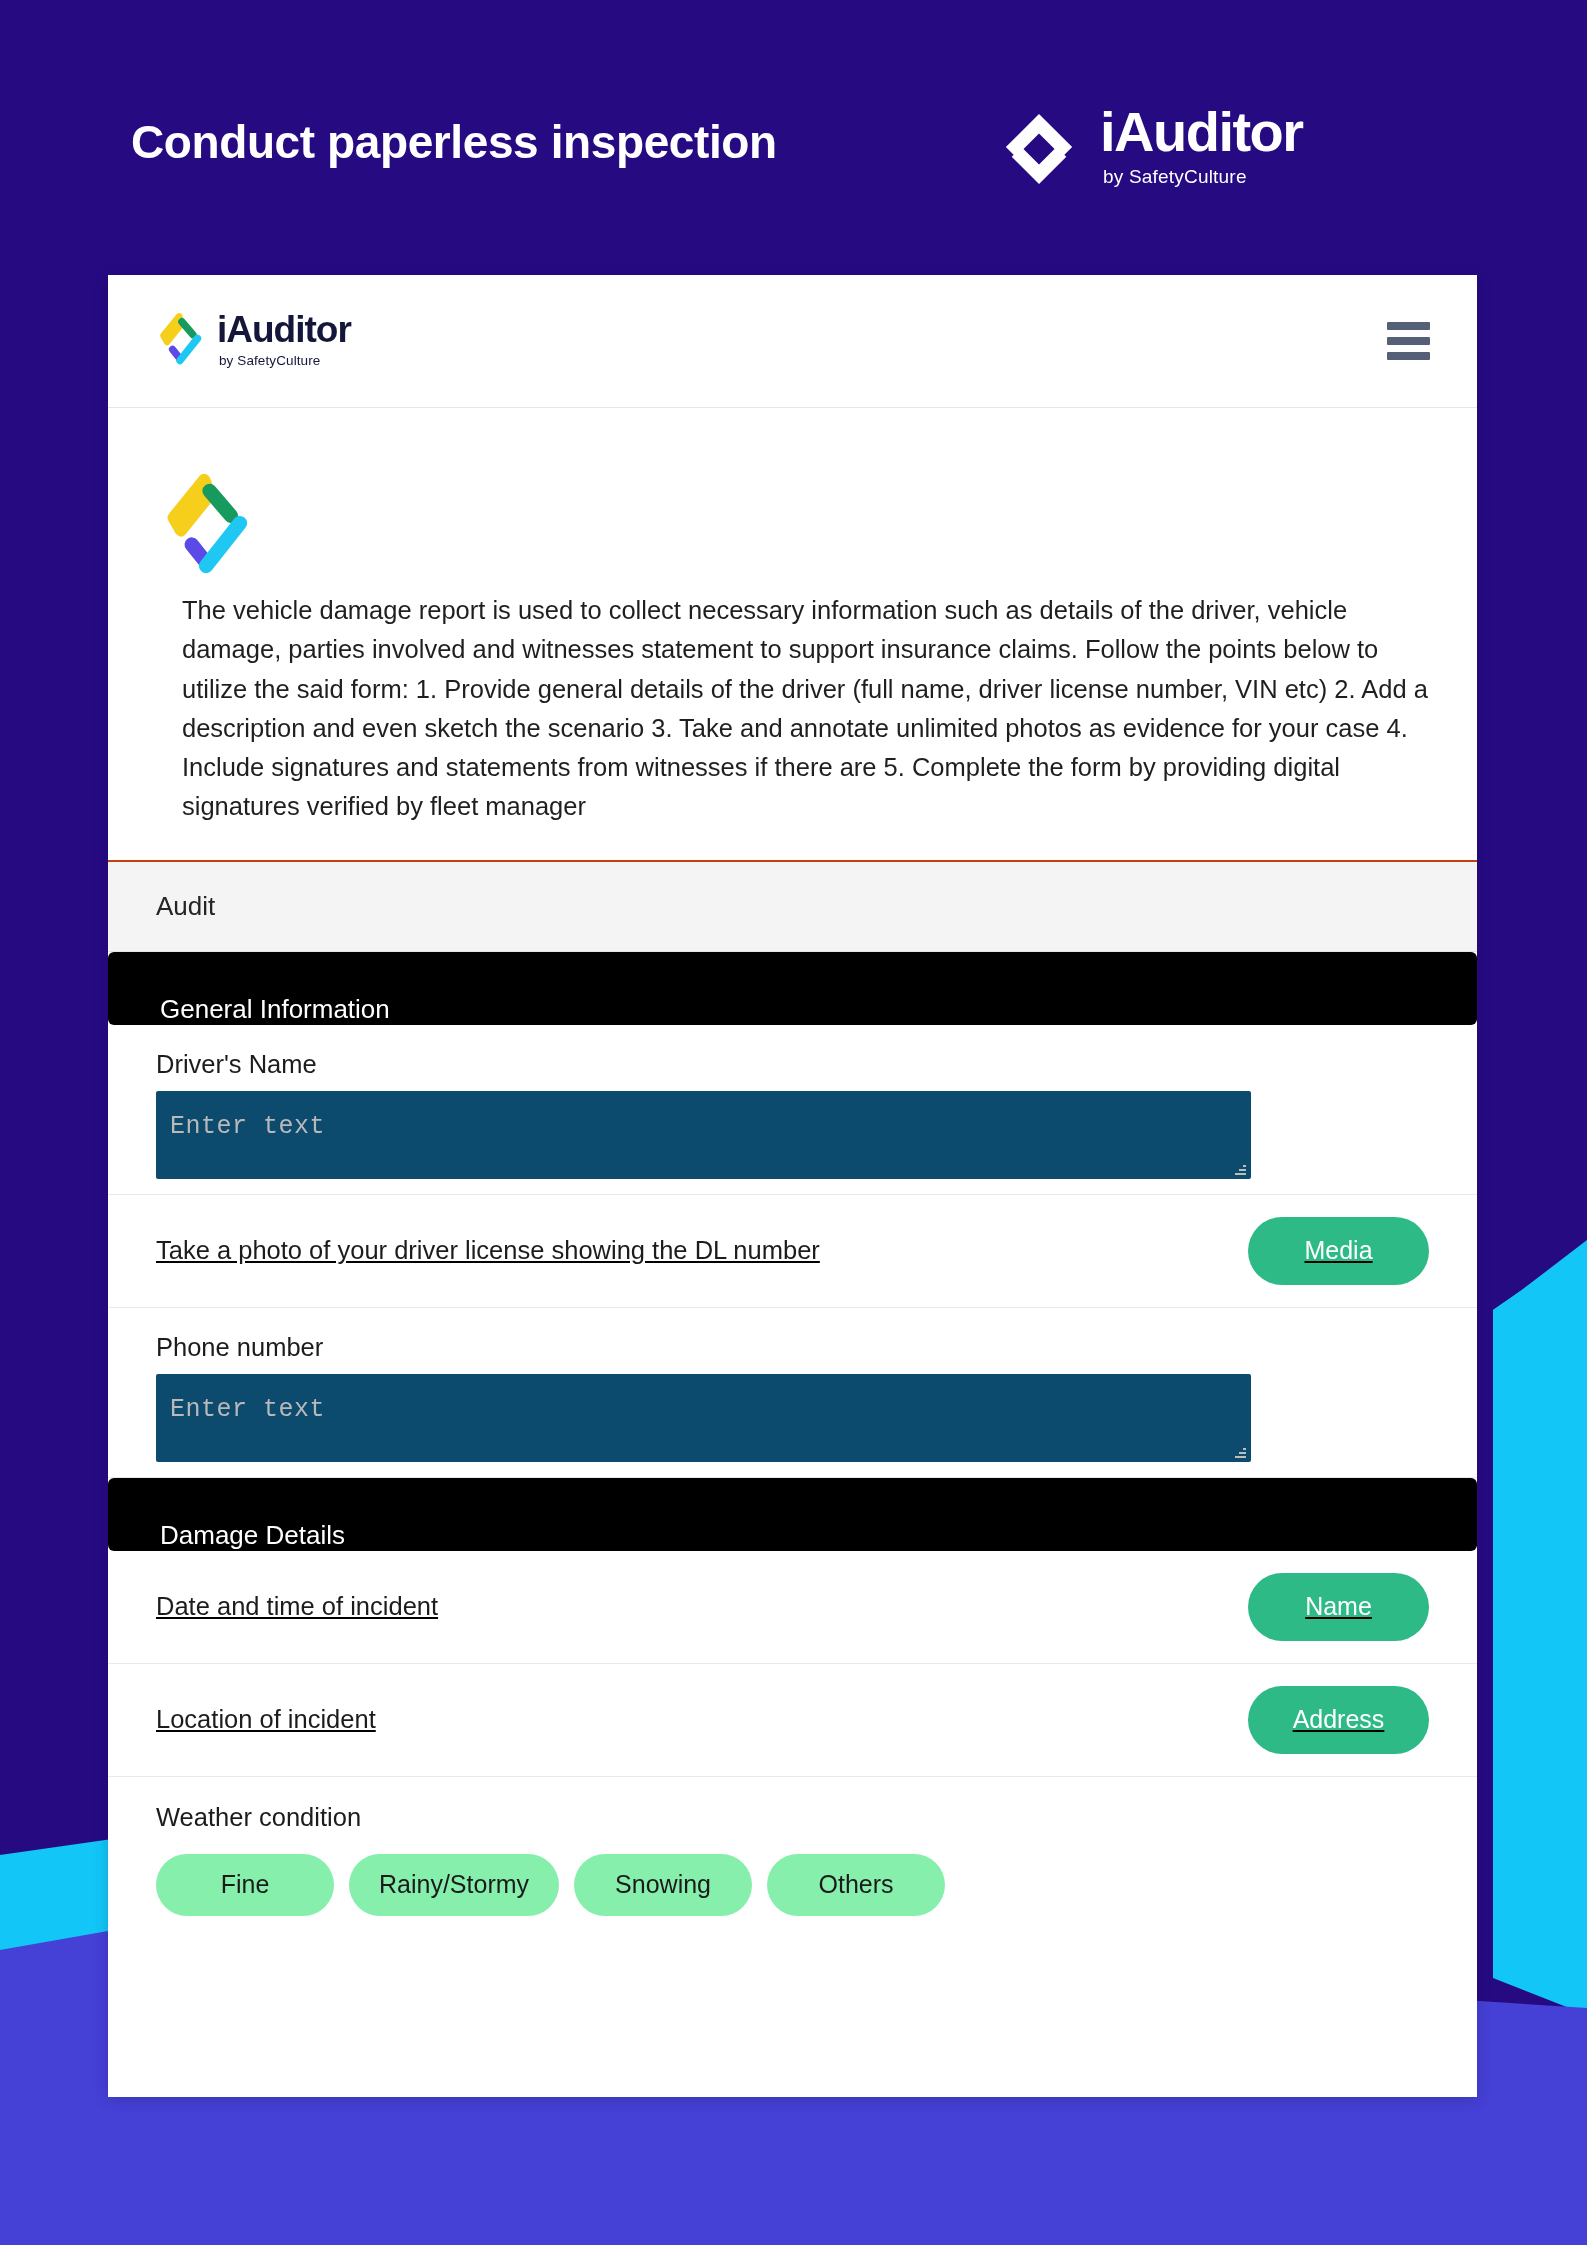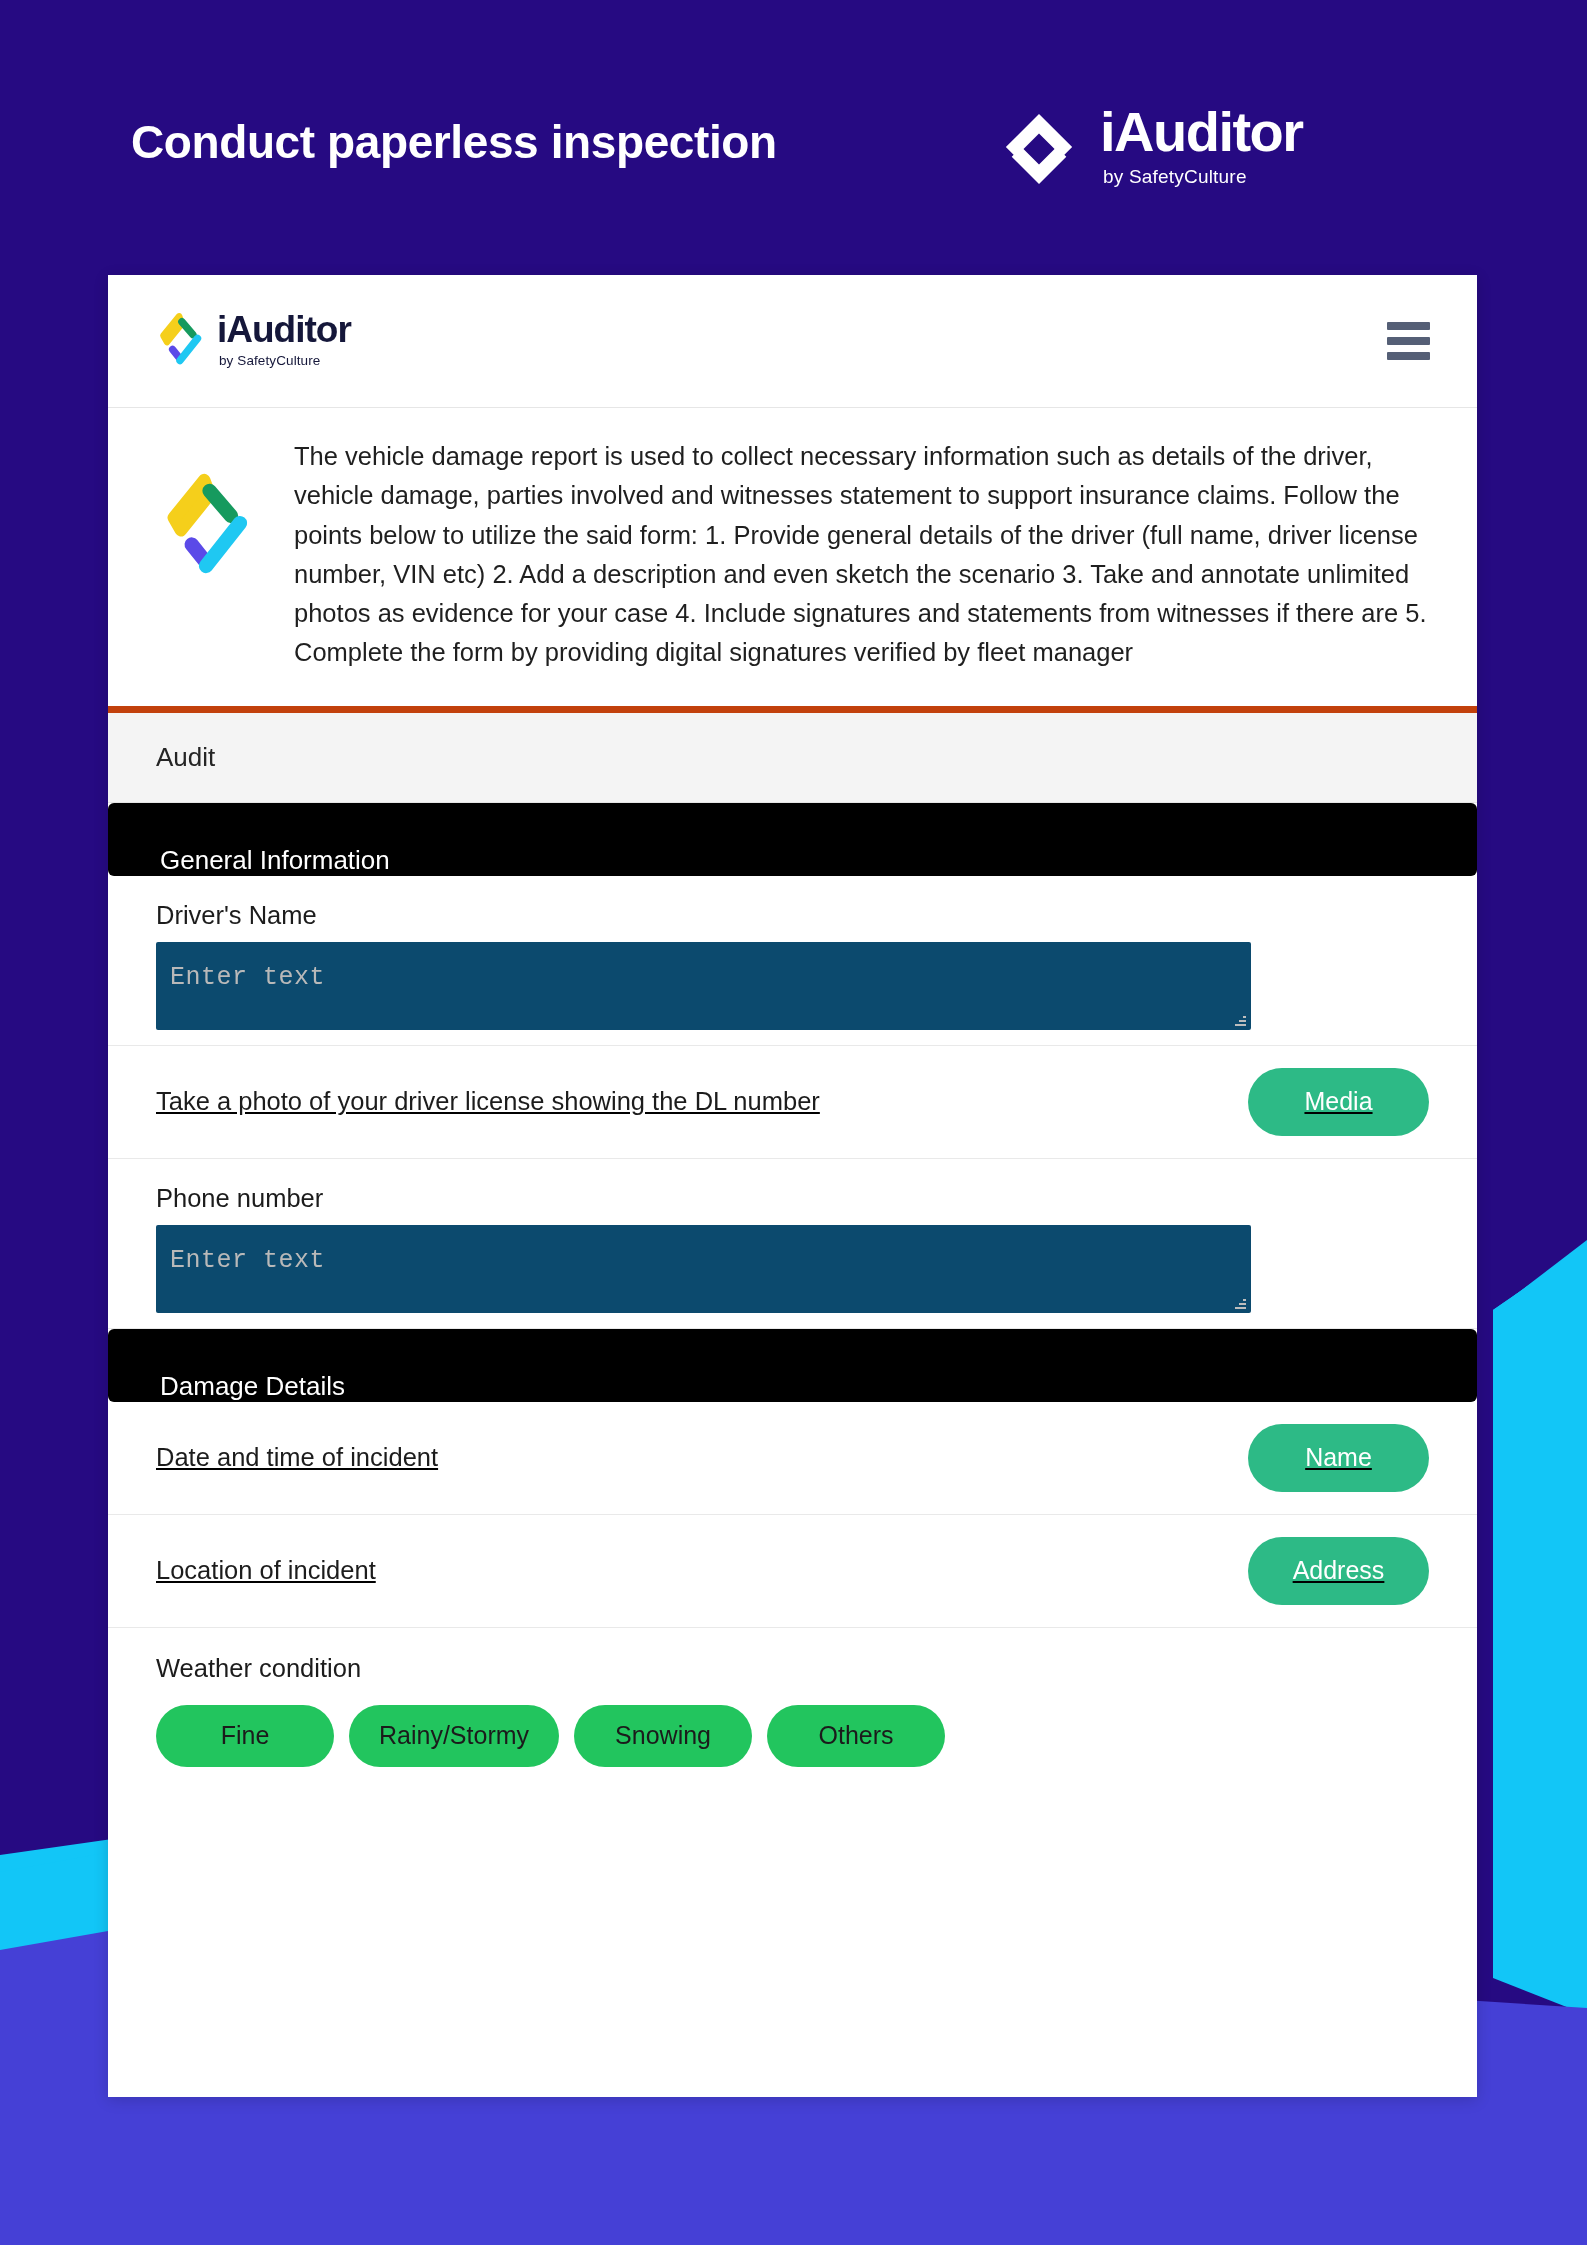--- a/index.html
+++ b/index.html
@@ -74,22 +74,23 @@
   }
   #hamburger {
     width:43px; display:flex; flex-direction:column; gap:7px; cursor:pointer;
   }
   #hamburger span { display:block; height:8px; background:#555f76; border-radius:1px; }
 
   
   #desc-row {
     display:flex; align-items:flex-start;
     padding:29px 32px 33px 36px;
-    border-bottom:7px solid #c2410c;
+    border-bottom:2px solid #c2410c;
     background:#ffffff;
+    flex-direction:column;
   }
   #desc-mark { width:100px; height:118px; flex:none; margin-top:36px; margin-left:12px; }
   #desc-text {
     margin-left:38px;
     font-size:25.5px; line-height:1.54;
     color:#1f1f1f;
   }
 
   
   #audit-row {
@@ -158,21 +159,21 @@
     width:181px; height:68px;
     cursor:pointer;
     font-family:"Liberation Sans", sans-serif;
   }
 
   
   #weather-row { padding:26px 48px 34px 48px; }
   #weather-label { font-size:25.5px; color:#1c1c1c; margin-bottom:22px; }
   #weather-choices { display:flex; gap:15px; }
   .choice-pill {
-    background:#22c55e;
+    background:#86efac;
     border:none;
     border-radius:36px;
     height:62px;
     font-size:25px;
     color:#1b1b1b;
     cursor:pointer;
     font-family:"Liberation Sans", sans-serif;
     padding:0 30px;
     min-width:178px;
   }

